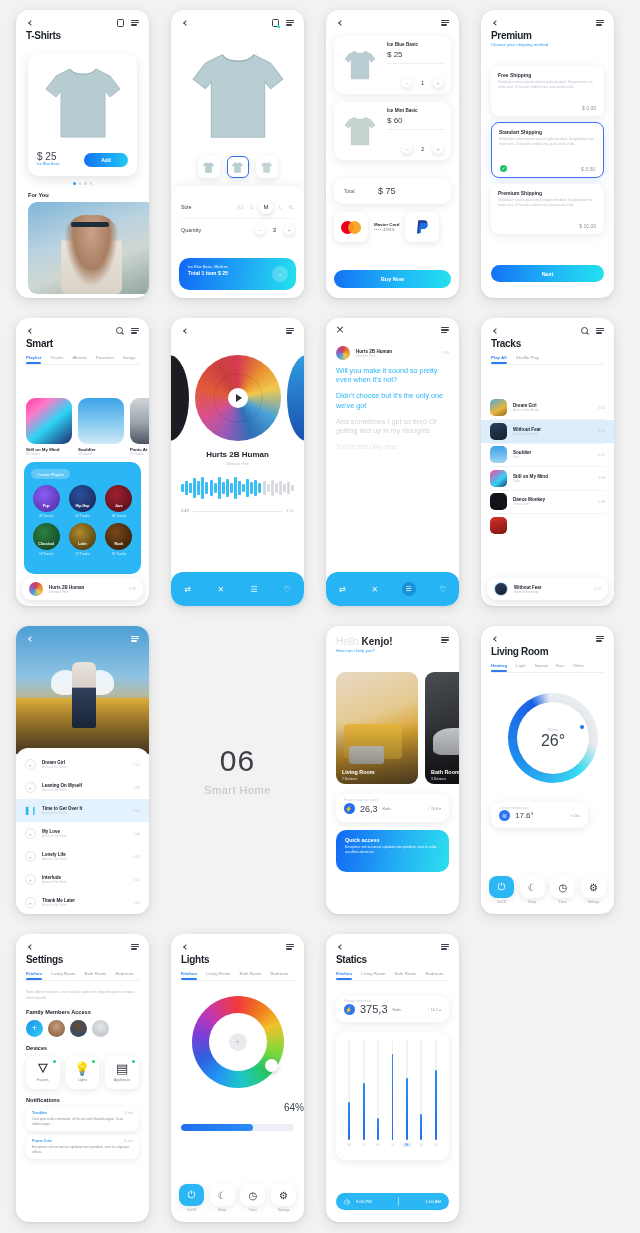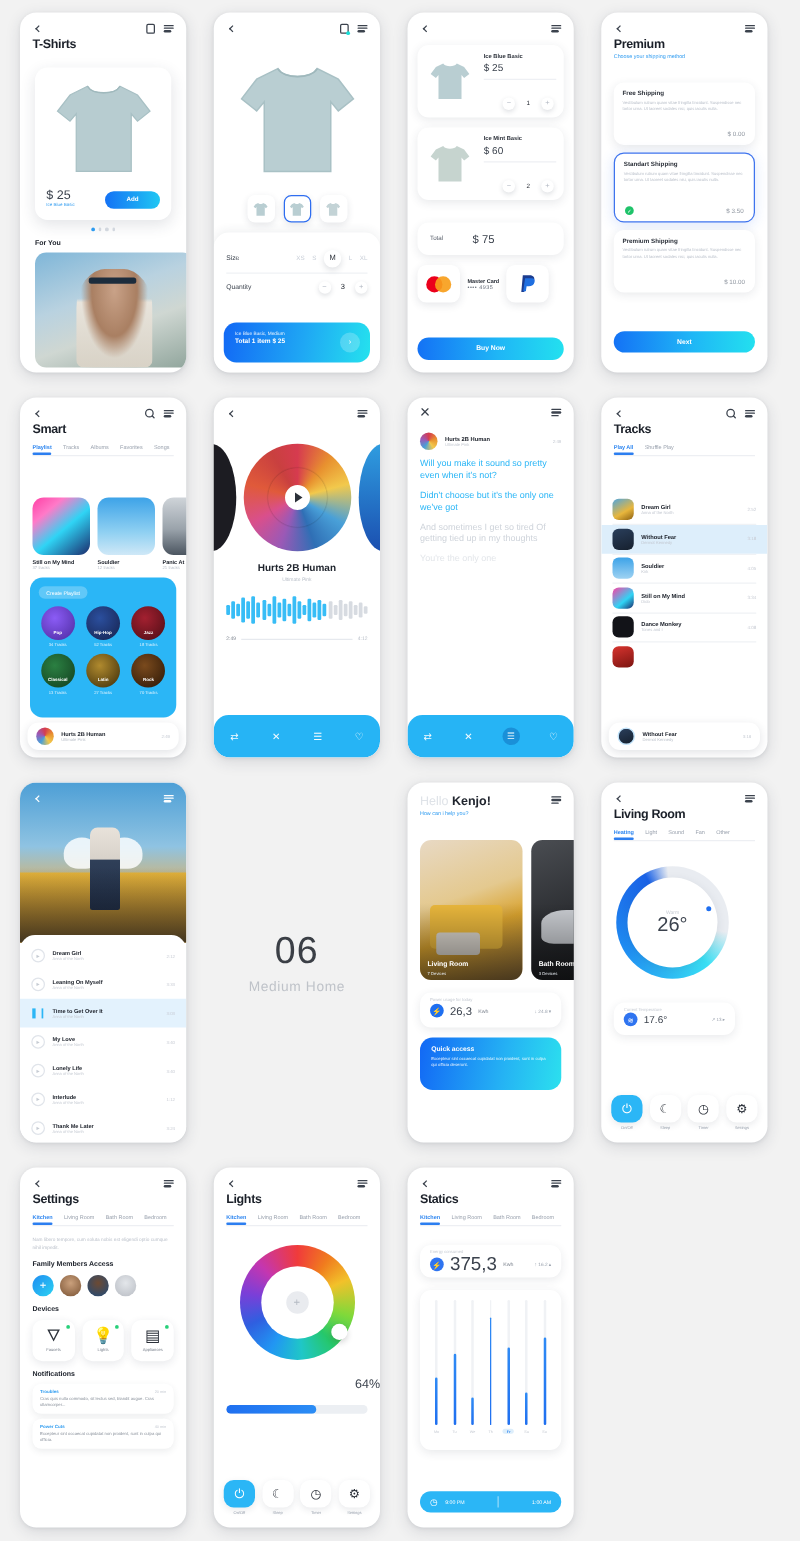--- a/index.html
+++ b/index.html
@@ -249,21 +249,21 @@
   .energy .row{display:flex;align-items:center;gap:5px;margin-top:1px;}
   .bolt{width:11px;height:11px;border-radius:50%;background:#1f6ff0;color:#fff;display:flex;align-items:center;justify-content:center;font-size:6px;}
   .energy .v{font-size:9px;color:#3b424d;} .energy .u{font-size:4.2px;color:#7b828d;}
   .energy .delta{margin-left:auto;font-size:3.8px;color:#9aa2ae;}
   .quick{position:absolute;left:10px;right:10px;top:204px;height:42px;border-radius:10px;
          background:linear-gradient(100deg,#1268f5 0%,#25b3f4 60%,#2ce0ee 100%);color:#fff;padding:7px 9px;}
   .quick .h{font-size:5.4px;font-weight:700;}
   .quick p{font-size:3.4px;opacity:.9;line-height:1.5;margin-top:2px;}
 
   
-  .dial-wrap{position:absolute;left:0;right:16px;top:58px;height:108px;display:flex;align-items:center;justify-content:flex-start;margin-left:12px;}
+  .dial-wrap{position:absolute;left:0;right:16px;top:58px;height:108px;display:flex;align-items:center;justify-content:flex-end;}
   .dial{width:90px;height:90px;border-radius:50%;position:relative;
     background:conic-gradient(from 140deg,#3ae0f5 0deg,#1f8df2 100deg,#1a62e6 190deg,#e9ecf1 215deg,#e9ecf1 320deg,#3ae0f5 360deg);}
   .dial .hole{position:absolute;inset:9px;border-radius:50%;background:#fff;box-shadow:0 2px 8px rgba(40,50,70,.10);
     display:flex;flex-direction:column;align-items:center;justify-content:center;}
   .dial .warm{font-size:4px;color:#c6cbd3;}
   .dial .tmp{font-size:16px;color:#3b424d;font-weight:400;}
   .dial .knob{position:absolute;right:14px;top:32px;width:4px;height:4px;border-radius:50%;background:#1f6ff0;}
   .curr{position:absolute;left:10px;right:26px;top:176px;height:26px;background:#fff;border-radius:9px;
         box-shadow:0 2px 8px rgba(40,50,70,.10);padding:4px 8px;}
   .curr .cap{font-size:3.3px;color:#c6cbd3;}
@@ -953,21 +953,21 @@
           <div class="d">3:24</div>
         </div>
       </div>
     </div>
         </div>
   </div>
 
   <div class="cell">
     <div class="sec">
       <div class="num">06</div>
-      <div class="nm">Medium Home</div>
+      <div class="nm">Smart Home</div>
     </div>
   </div>
 
   <div class="cell">
     <div class="phone">
           <div class="scr">
       <div style="display:flex;align-items:flex-start;justify-content:space-between">
         <div class="hello">
           <span class="g">Hello</span>
           <span>Kenjo!</span>
@@ -1219,21 +1219,21 @@
         <span class="t">Living Room</span>
         <span class="t">Bath Room</span>
         <span class="t">Bedroom</span>
       </div>
       <div class="tab-rule"></div>
 
       <div class="st-card">
         <div class="cap" style="font-size:3.3px;color:#c6cbd3">Energy consumed</div>
         <div style="display:flex;align-items:center;gap:5px">
           <div class="bolt" style="background:#2f74f0">⚡</div>
-          <div style="font-size:15px;color:#3b424d">375,3</div>
+          <div style="font-size:11px;color:#3b424d">375,3</div>
           <div style="font-size:4.2px;color:#7b828d">Kwh</div>
           <div style="margin-left:auto;font-size:3.8px;color:#9aa2ae">↑ <span>16.2</span> ▴</div>
         </div>
       </div>
 
       <div class="chart-card">
         <div class="bars">
           <div class="bcol">
                   <div class="btrack">
                     <div class="bfill" style="height:38%"></div>

